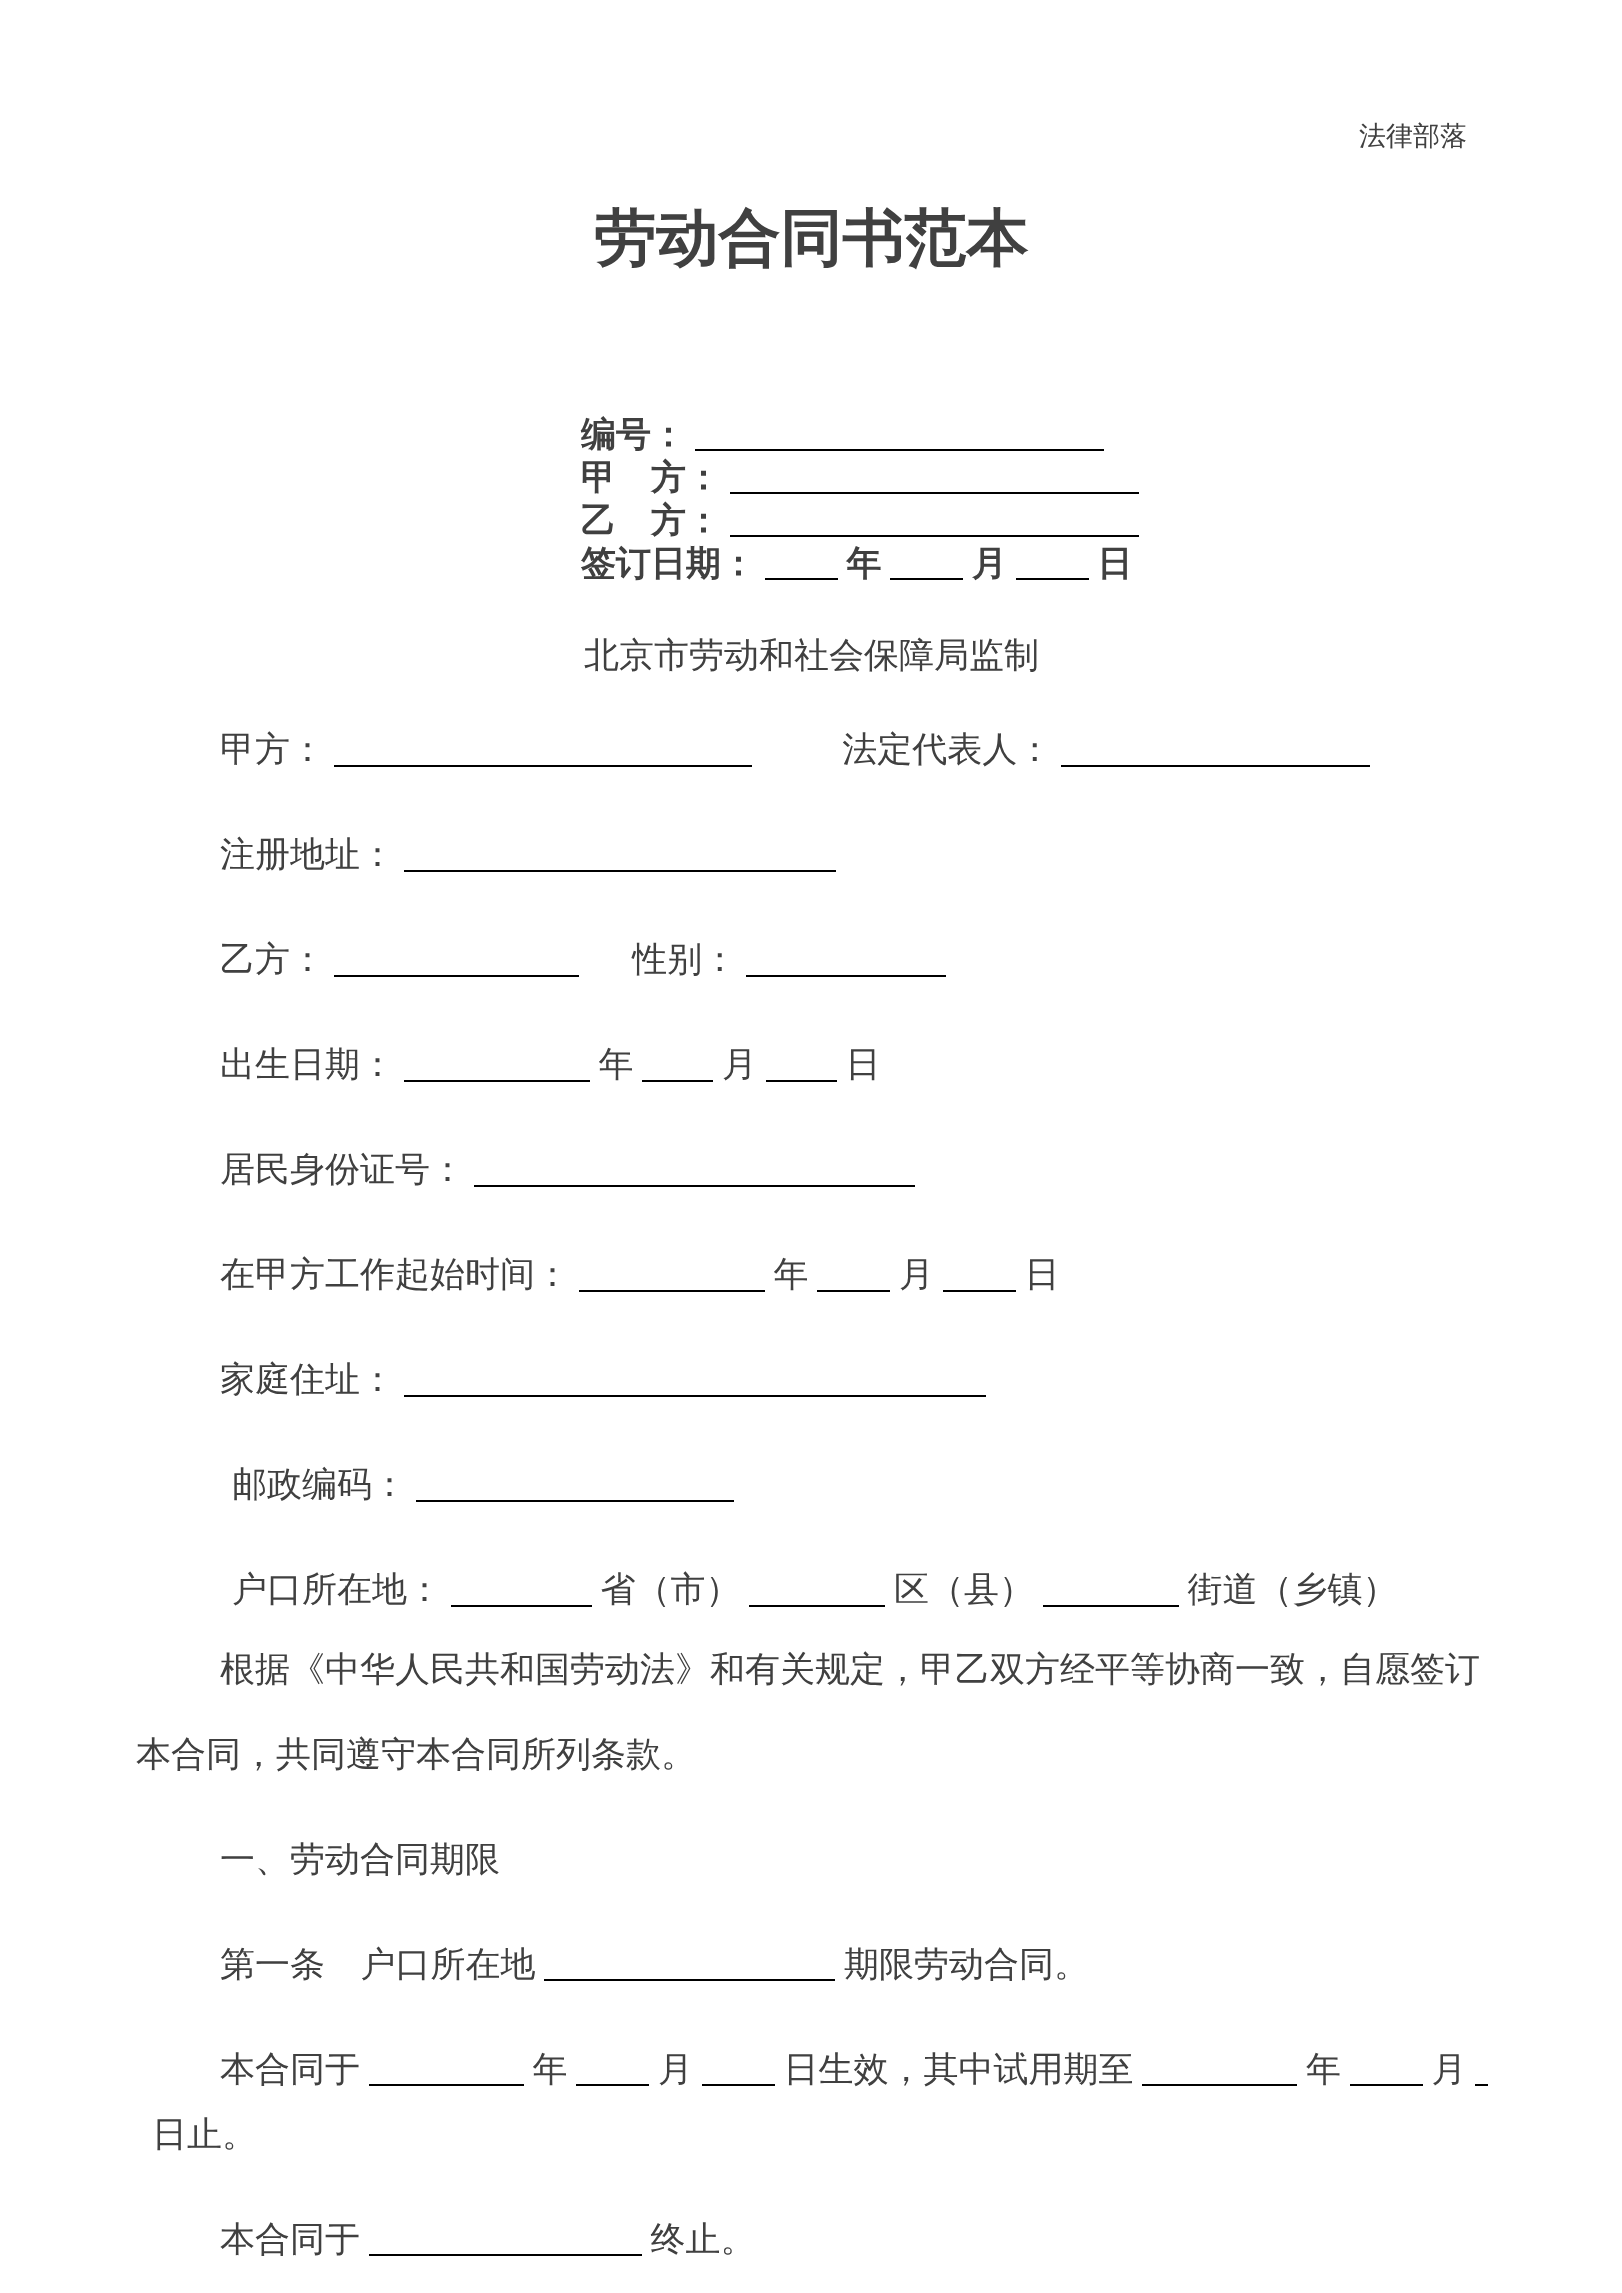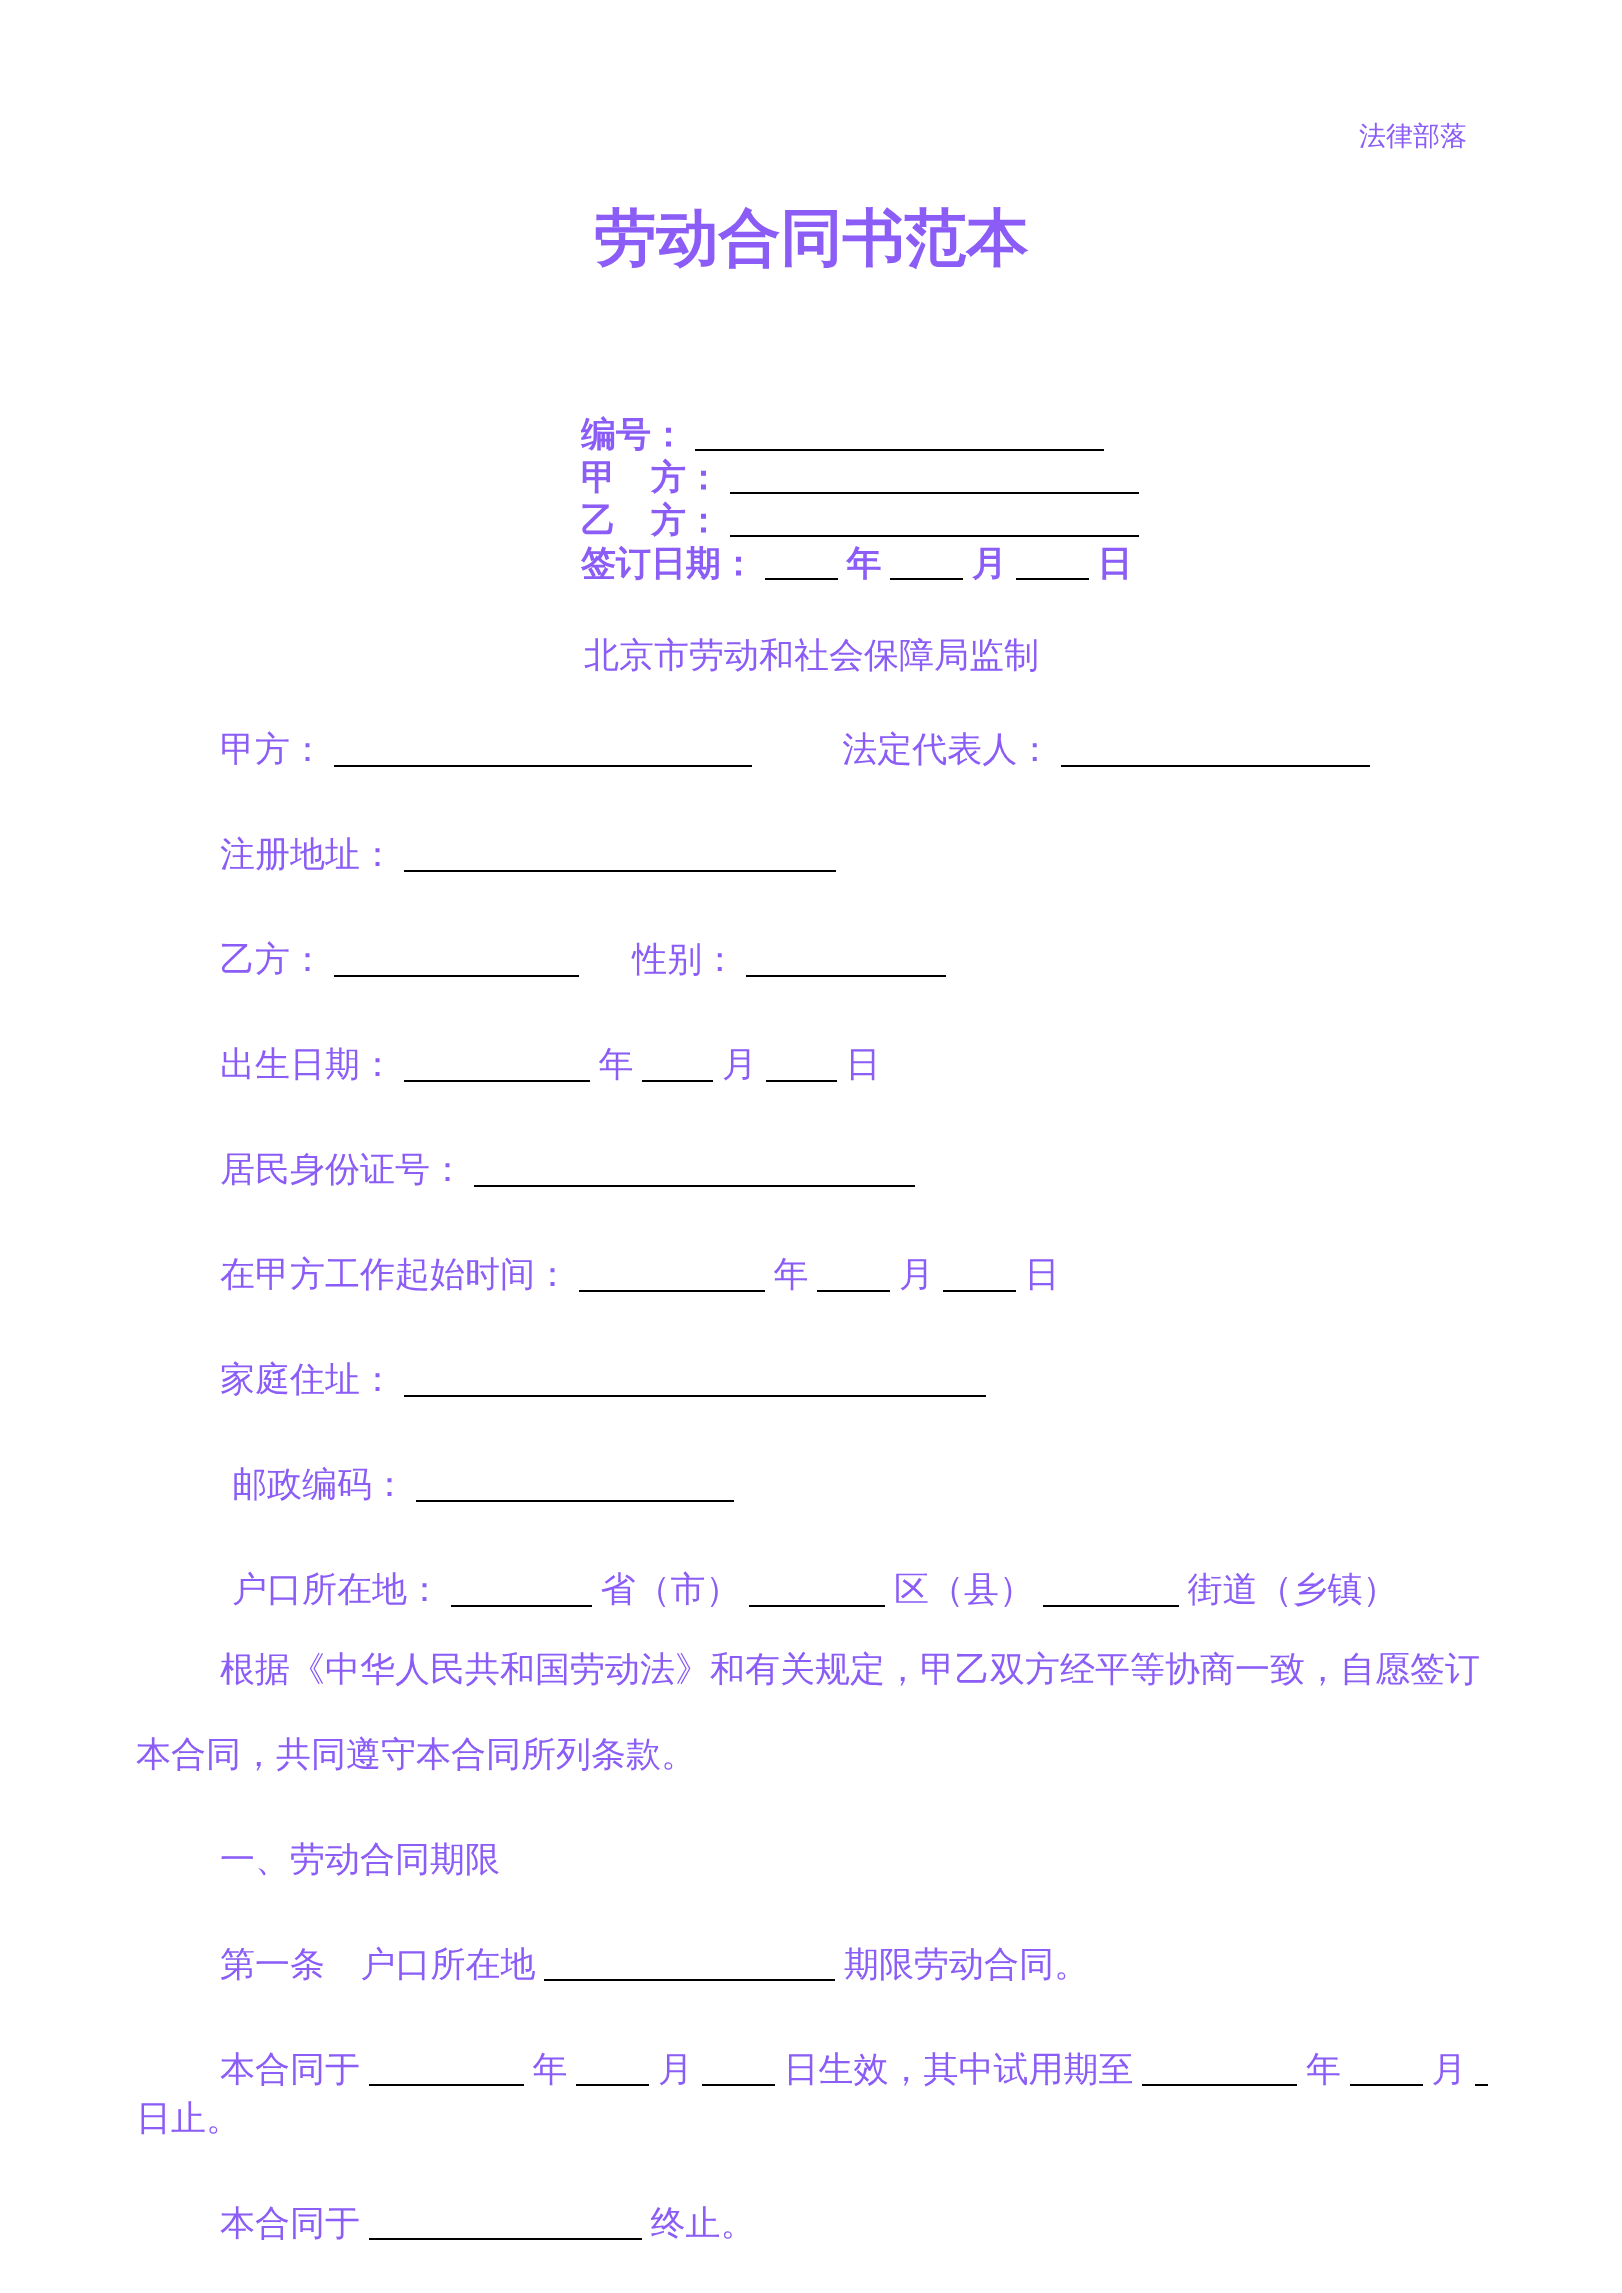--- a/index.html
+++ b/index.html
@@ -1,31 +1,31 @@
 <!DOCTYPE html>
 <html style="font-size:14.5px"><head>
 <meta charset="utf-8">
 <style>
   html,body{margin:0;padding:0;background:#ffffff;}
   .page{
-    width:1623px;height:2272px;background:#ffffff;color:#8b5cf6;
+    width:1623px;height:2272px;background:#ffffff;color:#404040;
     font-family:"Liberation Serif","DejaVu Serif",serif;
     font-size:35px;box-sizing:border-box;position:relative;
     padding:120px 136px 0 136px;overflow:hidden;
   }
   .corner{text-align:right;font-size:27px;line-height:33px;margin-right:20px;}
   .title{text-align:center;font-size:62px;font-weight:bold;line-height:69px;margin:51px 0 0 0;}
   .header-block{margin:138px 0 0 445px;font-weight:bold;}
   .hrow{line-height:43px;height:43px;white-space:nowrap;}
   .issuer{text-align:center;line-height:49px;margin-top:48px;}
   .row{margin:56px 0 0 84px;line-height:49px;white-space:nowrap;}
   .row.first{margin-top:45px;}
   .row.inset{margin-left:96px;}
   .preamble{margin:12.7px 0 -18px 0;line-height:85px;text-indent:84px;}
-  .wrapline2{margin:0;line-height:49px;white-space:nowrap;}
+  .wrapline2{margin:16px;line-height:49px;white-space:nowrap;}
   .blank{display:inline-block;height:38px;border-bottom:2.7px solid #000;vertical-align:-5.5px;}
   .spacer{display:inline-block;}
   .g80{width:73px;} .g40{width:36px;} .g20{width:18px;}
 </style>
 </head>
 <body>
 
 <div class="page">
 
   <div class="corner">法律部落</div>

